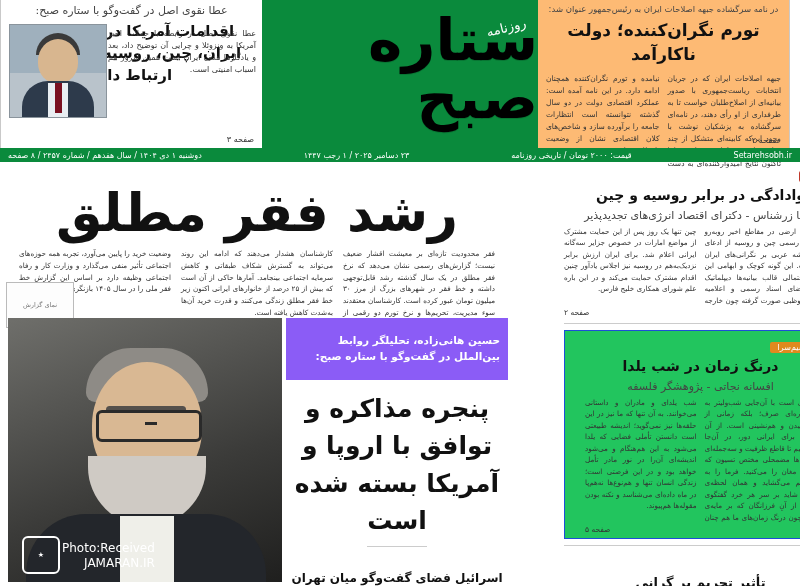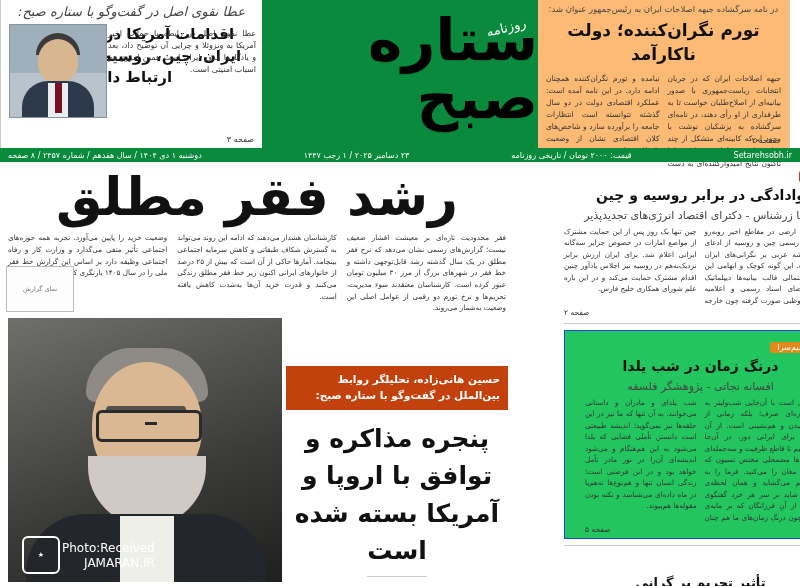--- a/index.html
+++ b/index.html
@@ -9,21 +9,21 @@
     font-family:"DejaVu Sans","Liberation Sans",sans-serif;
     color:#111;
   }
   .page{position:relative;width:800px;height:586px;background:#fff;}
 
   
   .topband{position:absolute;left:0;top:0;width:800px;height:148px;}
 
   
   .tb-left{position:absolute;left:0;top:0;width:262px;height:148px;background:#fff;border-left:1px solid #c9c9c9;box-sizing:border-box;padding:4px 6px;}
-  .tb-left .kicker{font-size:13px;color:#444;text-align:center;line-height:1.3;font-style:italic;}
+  .tb-left .kicker{font-size:11px;color:#444;text-align:center;line-height:1.3;}
   .tb-left .headline{font-size:15px;font-weight:bold;color:#111;text-align:center;line-height:1.45;margin-top:3px;}
   .tb-left .photo{position:absolute;left:8px;top:24px;width:96px;height:92px;background:#b9c3cb;border:1px solid #8a949c;overflow:hidden;}
   .tb-left .photo .head{position:absolute;left:28px;top:14px;width:40px;height:44px;border-radius:50% 50% 45% 45%;background:#d8b68f;}
   .tb-left .photo .hair{position:absolute;left:26px;top:8px;width:44px;height:22px;border-radius:22px 22px 0 0;background:#3a3a3a;}
   .tb-left .photo .body{position:absolute;left:12px;top:56px;width:72px;height:40px;background:#2d3a4b;border-radius:26px 26px 0 0;}
   .tb-left .photo .shirt{position:absolute;left:38px;top:58px;width:20px;height:34px;background:#e9eef2;}
   .tb-left .photo .tie{position:absolute;left:45px;top:58px;width:7px;height:30px;background:#7a1020;}
   .tb-left .photo .bg{position:absolute;left:0;top:0;width:96px;height:48px;background:#9fb0bd;}
   .tb-left .subtxt{position:absolute;right:6px;top:28px;width:148px;font-size:8px;line-height:1.5;color:#333;text-align:justify;}
   .tb-left .pg{position:absolute;right:8px;bottom:4px;font-size:8px;color:#333;}
@@ -54,21 +54,21 @@
   .sb-tag.dark{background:#b03a2e;}
   .sb-head{font-size:14px;font-weight:bold;line-height:1.4;text-align:center;margin:2px 0 3px;}
   .sb-head.sm{font-size:13px;}
   .sb-byline{font-size:11px;color:#444;text-align:center;margin-bottom:4px;}
   .sb-body{font-size:7.2px;line-height:1.6;text-align:justify;color:#333;column-count:2;column-gap:8px;}
   .sb-pg{font-size:7.5px;color:#333;text-align:left;margin-top:2px;}
   .sb-rule{border-top:1px solid #ccc;margin:6px 0;}
   .sb-box{background:#22c55e;border:1px solid #1d4ed8;padding:4px 20px;box-sizing:border-box;}
 
   
-  .lead{position:absolute;left:0;top:0;width:514px;height:152px;box-sizing:border-box;padding:2px 8px;}
+  .lead{position:absolute;left:0;top:16px;width:514px;height:152px;box-sizing:border-box;padding:2px 19px;}
   .lead-title{font-size:52px;font-weight:bold;text-align:center;line-height:1.12;letter-spacing:-1px;margin:4px 0 6px;}
   .lead-cols{display:flex;gap:10px;font-size:7.2px;line-height:1.62;color:#333;text-align:justify;}
   .lead-cols > div{flex:1;}
   .lead-stamp{position:absolute;left:6px;top:104px;width:66px;height:44px;border:1px solid #bbb;background:#fdfdfd;font-size:6.5px;color:#777;display:flex;align-items:center;justify-content:center;text-align:center;}
 
   
   .story{position:absolute;left:0;top:152px;width:514px;height:272px;}
   .story-photo{position:absolute;left:8px;top:4px;width:274px;height:264px;background:#2b2b2b;overflow:hidden;}
   .sp-bg{position:absolute;inset:0;background:linear-gradient(160deg,#6f6f6b 0%,#3b3b39 60%,#1f1f1e 100%);}
   .sp-head{position:absolute;left:84px;top:44px;width:110px;height:126px;border-radius:50% 50% 46% 46%;background:#d9b893;}
@@ -76,21 +76,21 @@
   .sp-brow{position:absolute;left:98px;top:88px;width:80px;height:7px;background:#55504c;border-radius:4px;}
   .sp-glass{position:absolute;left:88px;top:92px;width:100px;height:26px;border:3px solid #2a2a2a;border-radius:6px;}
   .sp-glass:after{content:"";position:absolute;left:46px;top:9px;width:12px;height:3px;background:#2a2a2a;}
   .sp-beard{position:absolute;left:80px;top:138px;width:118px;height:70px;border-radius:0 0 60px 60px;background:#cfcac4;}
   .sp-suit{position:absolute;left:18px;top:196px;width:240px;height:70px;background:#23262b;border-radius:60px 60px 0 0;}
   .sp-shirt{position:absolute;left:112px;top:198px;width:54px;height:66px;background:#efefe9;}
   .logo-badge{position:absolute;left:14px;bottom:8px;width:34px;height:34px;border:2px solid #fff;border-radius:6px;color:#fff;font-size:7px;display:flex;align-items:center;justify-content:center;}
   .photo-credit{position:absolute;left:54px;bottom:10px;color:#fff;font-size:12px;line-height:1.3;}
 
   .story-text{position:absolute;right:6px;top:4px;width:222px;}
-  .green-box{background:#c2410c;color:#fff;font-size:10.5px;font-weight:bold;padding:6px 8px;line-height:1.5;text-align:right;margin-top:48px;}
+  .green-box{background:#8b5cf6;color:#fff;font-size:10.5px;font-weight:bold;padding:15px 8px;line-height:1.5;text-align:right;}
   .story-head{font-size:25px;font-weight:bold;line-height:1.5;text-align:center;margin-top:10px;}
   .story-sub{font-size:12px;font-weight:bold;text-align:center;margin-top:22px;line-height:1.6;color:#111;}
   .small-rule{border-top:1px solid #ccc;width:60px;margin:6px auto;}
 </style>
 </head>
 <body>
 
 <div class="page">
 
   <div class="topband">

